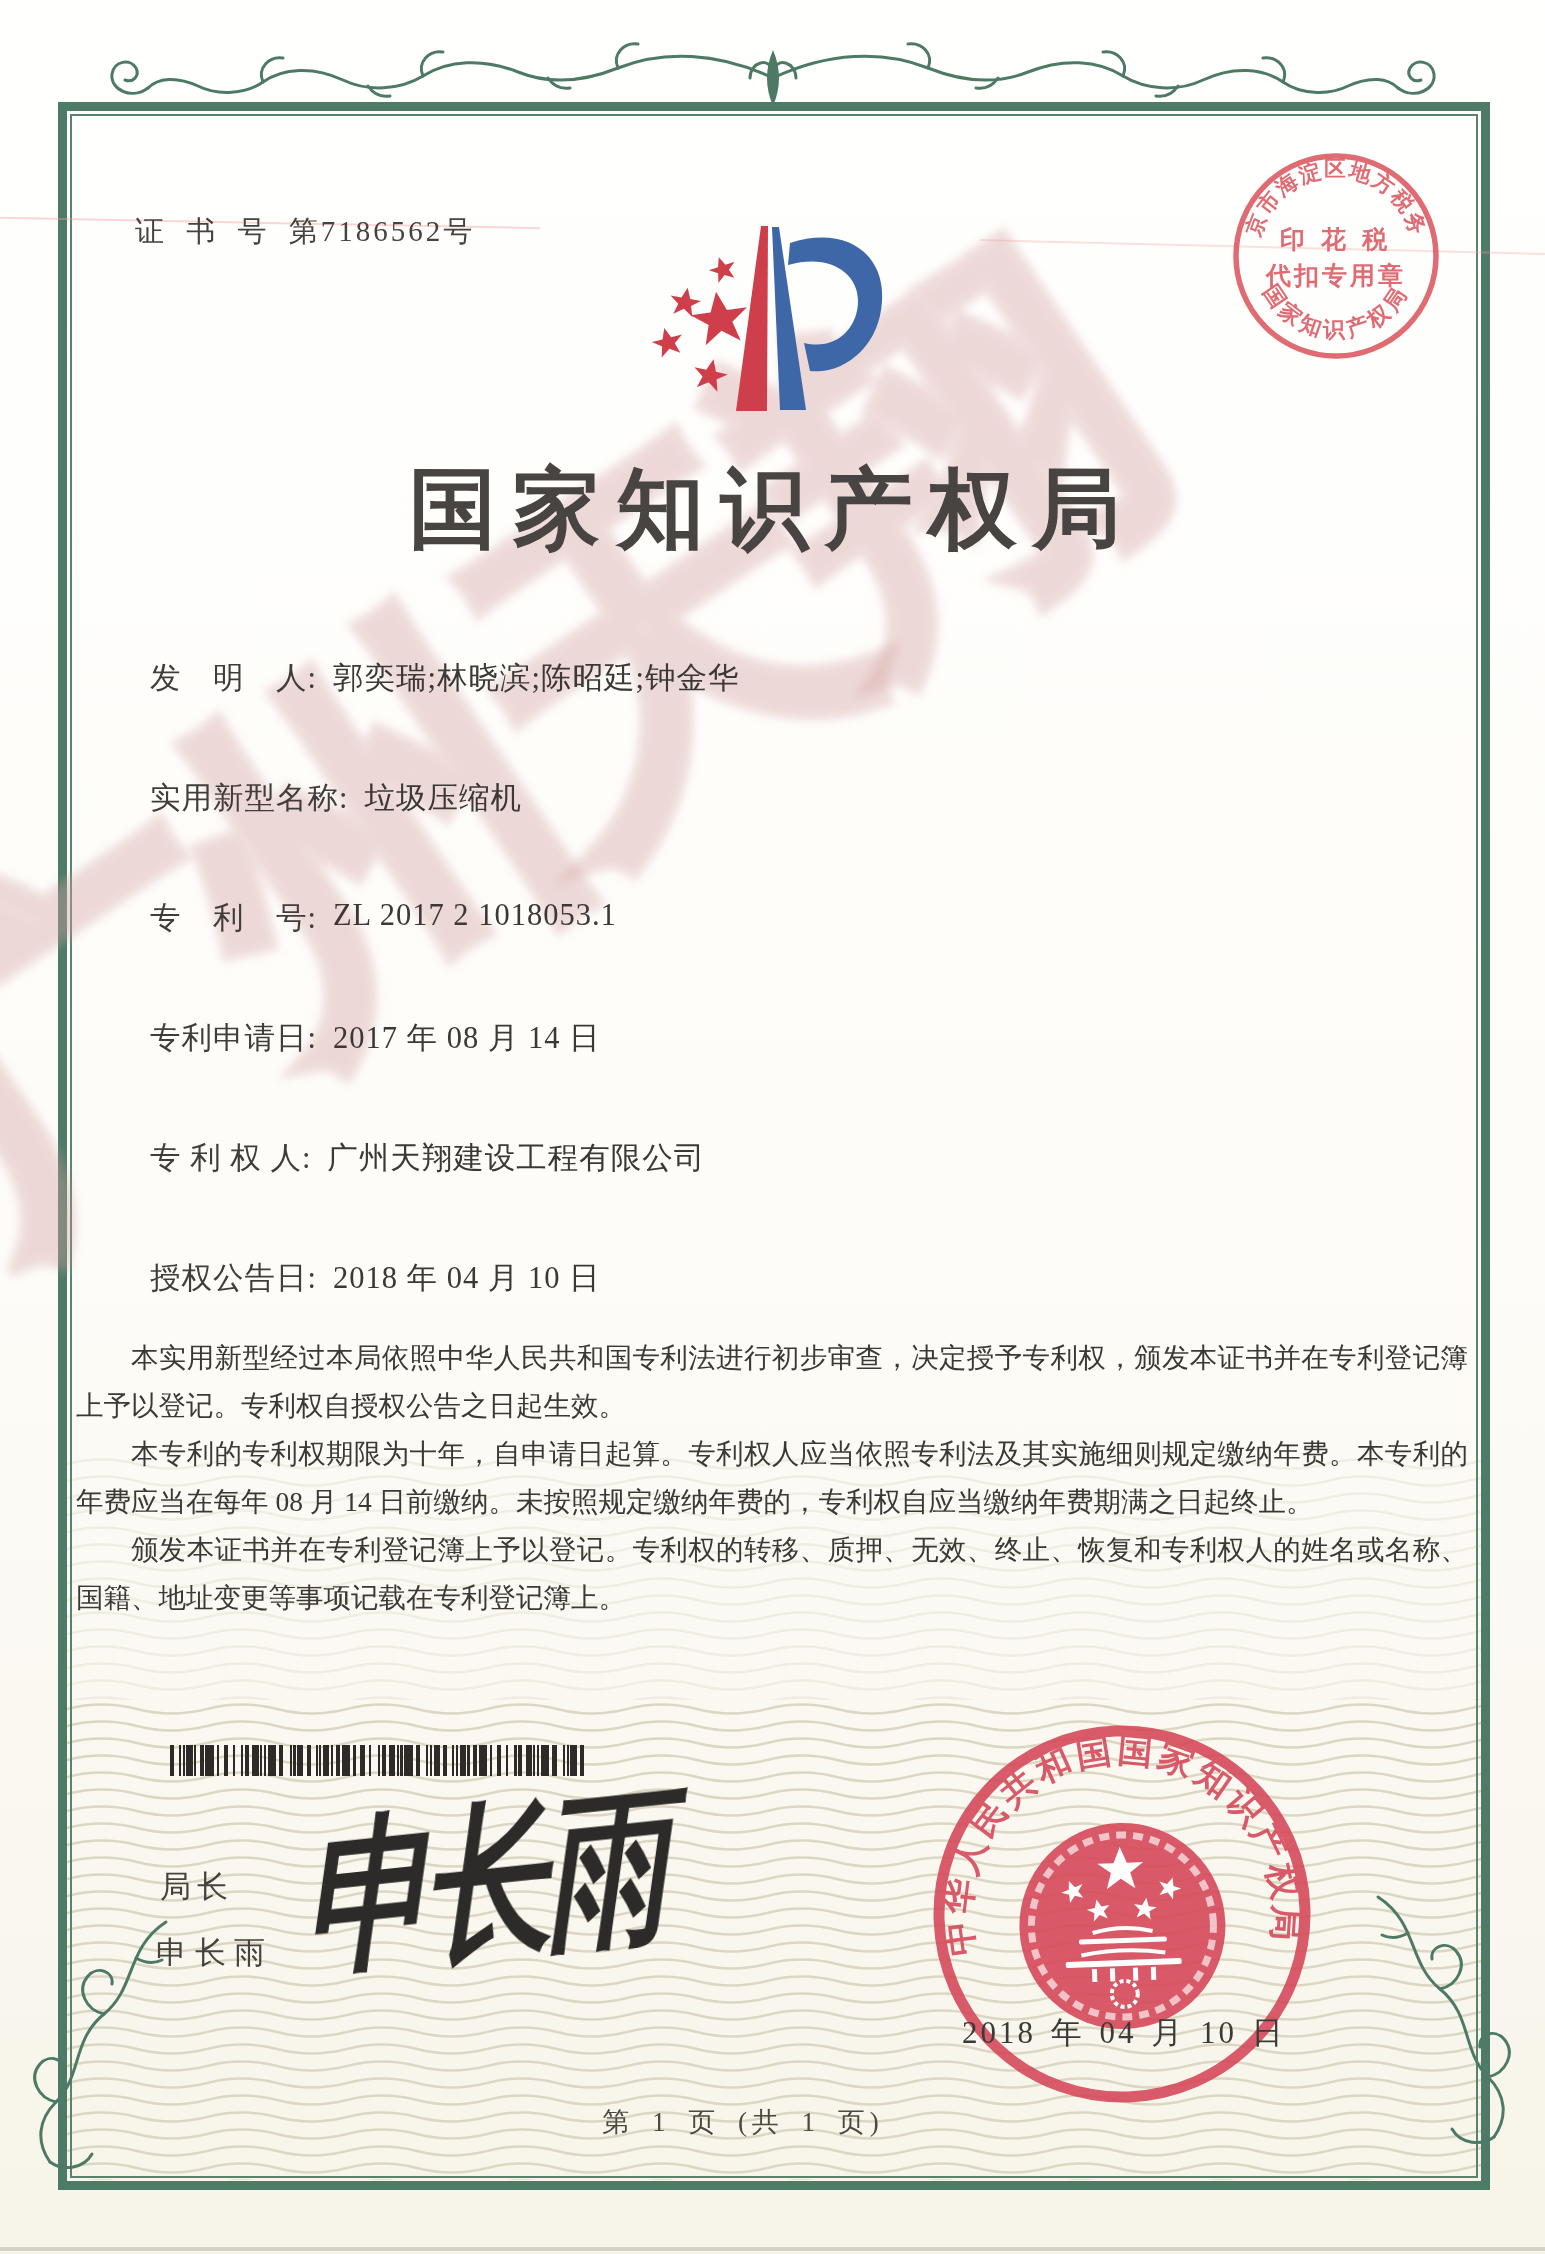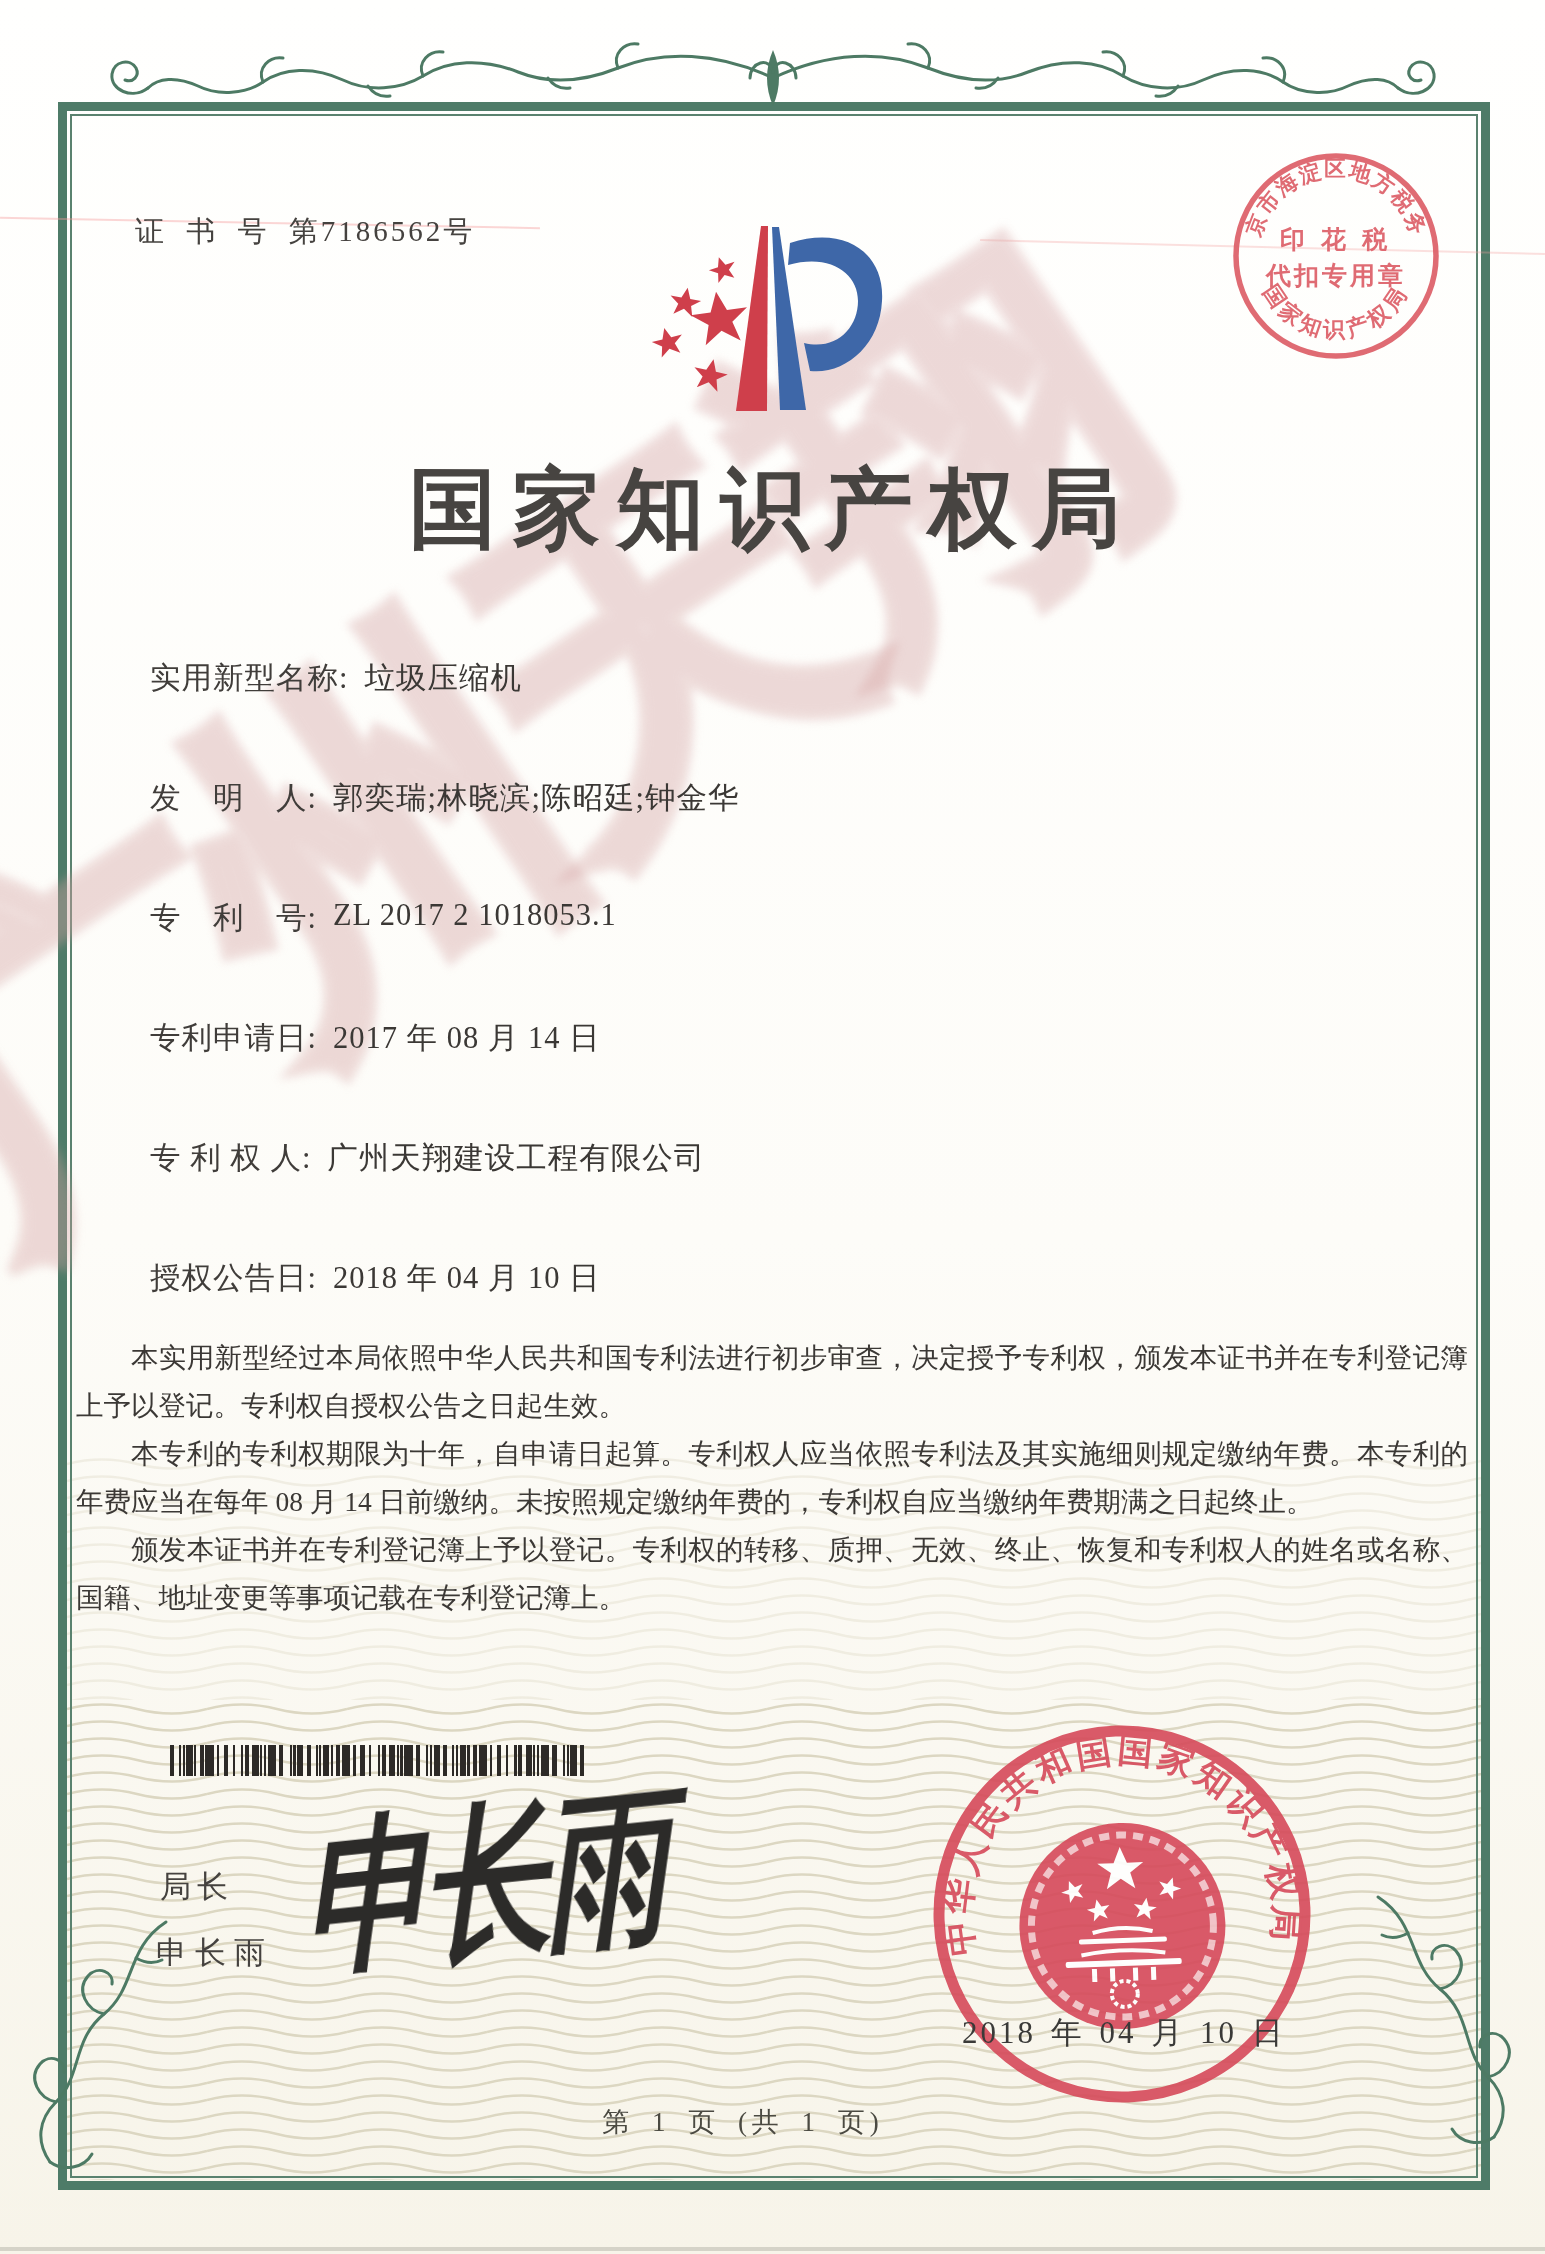--- a/index.html
+++ b/index.html
@@ -166,26 +166,26 @@
         <textPath href="#arcB" startOffset="50%" text-anchor="middle">国家知识产权局</textPath>
       </text>
       <text x="120" y="112" text-anchor="middle" font-size="25" fill="#dd5f68" letter-spacing="5" font-weight="bold">印 花 税</text>
       <text x="120" y="148" text-anchor="middle" font-size="25" fill="#dd5f68" letter-spacing="3" font-weight="bold">代扣专用章</text>
     </svg>
 
     <div class="title">国家知识产权局</div>
 
     <div class="fields">
       <div class="field-row">
+        <span class="lbl">发　明　人:</span>
+        <span class="val">郭奕瑞;林晓滨;陈昭廷;钟金华</span>
+      </div>
+      <div class="field-row">
         <span class="lbl">实用新型名称:</span>
         <span class="val">垃圾压缩机</span>
-      </div>
-      <div class="field-row">
-        <span class="lbl">发　明　人:</span>
-        <span class="val">郭奕瑞;林晓滨;陈昭廷;钟金华</span>
       </div>
       <div class="field-row">
         <span class="lbl">专　利　号:</span>
         <span class="val">ZL 2017 2 1018053.1</span>
       </div>
       <div class="field-row">
         <span class="lbl">专利申请日:</span>
         <span class="val">2017 年 08 月 14 日</span>
       </div>
       <div class="field-row">

